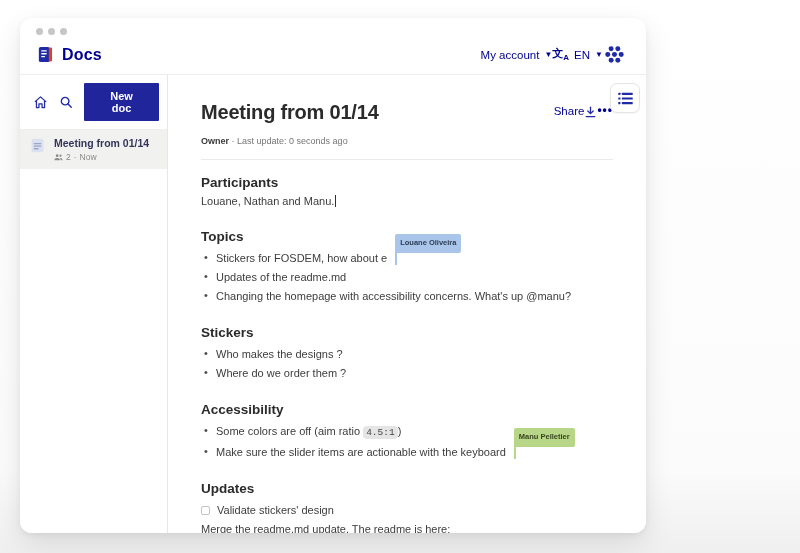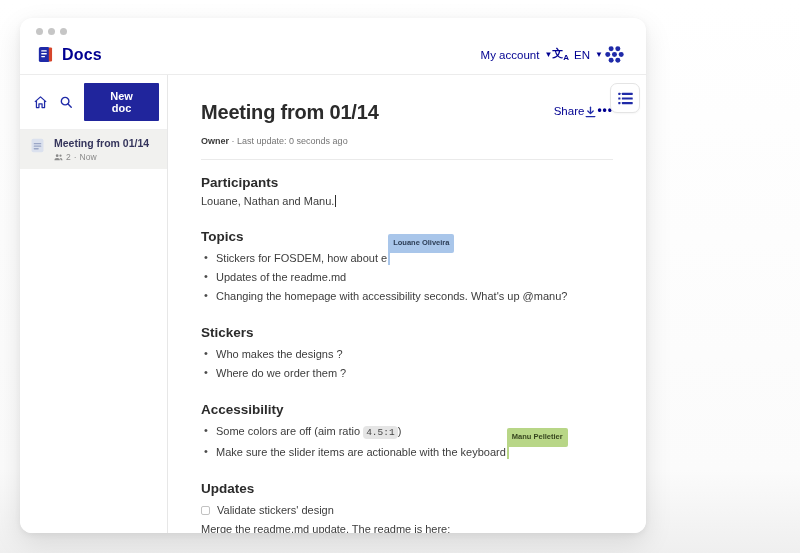--- a/index.html
+++ b/index.html
@@ -82,21 +82,21 @@
 
   .todo{ display:block; padding:2.5px 0; line-height:14px; font-size:11px; }
   .checkbox{ display:inline-block; width:9px; height:9px; border:1px solid #c2c2c2;
     border-radius:2px; background:#fff; margin-right:7px; vertical-align:-1px; cursor:pointer; }
   .code{ font-family:"Liberation Mono", monospace; font-size:9.5px; background:#e5e5e5;
     color:#454545; padding:1px 3px; border-radius:4px; }
   a.doc-link{ color:#3c3c3c; text-decoration:underline; cursor:pointer; }
 
   
   .caret{ display:inline-block; width:1px; height:12px; background:#2f2f2f; vertical-align:-2px; margin-left:1px; }
-  .collab{ display:inline-block; width:2px; height:13px; vertical-align:-3px; position:relative; margin-left:1px; }
+  .collab{ display:inline-block; width:2px; height:13px; vertical-align:-3px; position:relative; margin-left:8px; }
   .collab.louane{ background:var(--cursor-louane); }
   .collab.manu{ background:var(--cursor-manu); }
   .collab-label{ position:absolute; bottom:12px; left:0; white-space:nowrap;
     font-size:7.5px; font-weight:bold; padding:2.5px 5px; border-radius:2px 2px 2px 0; }
   .collab.louane .collab-label{ background:var(--cursor-louane); color:#2c3d55; }
   .collab.manu .collab-label{ background:var(--cursor-manu); color:#37451f; }
 
   svg{ display:block; }
 </style>
 </head>
@@ -243,21 +243,21 @@
 
         <hr>
 
         <h3 class="sec first">Participants</h3>
         <p><span>Louane, Nathan and Manu.</span><span class="caret"></span></p>
 
         <h3 class="sec">Topics</h3>
         <ul class="bullets">
           <li><span>Stickers for FOSDEM, how about e</span><span class="collab louane"><span class="collab-label">Louane Oliveira</span></span></li>
           <li><span>Updates of the readme.md</span></li>
-          <li><span>Changing the homepage with accessibility seconds. What's up @manu?</span></li>
+          <li><span>Changing the homepage with accessibility concerns. What's up @manu?</span></li>
         </ul>
 
         <h3 class="sec">Stickers</h3>
         <ul class="bullets">
           <li><span>Who makes the designs ?</span></li>
           <li><span>Where do we order them ?</span></li>
         </ul>
 
         <h3 class="sec">Accessibility</h3>
         <ul class="bullets">

